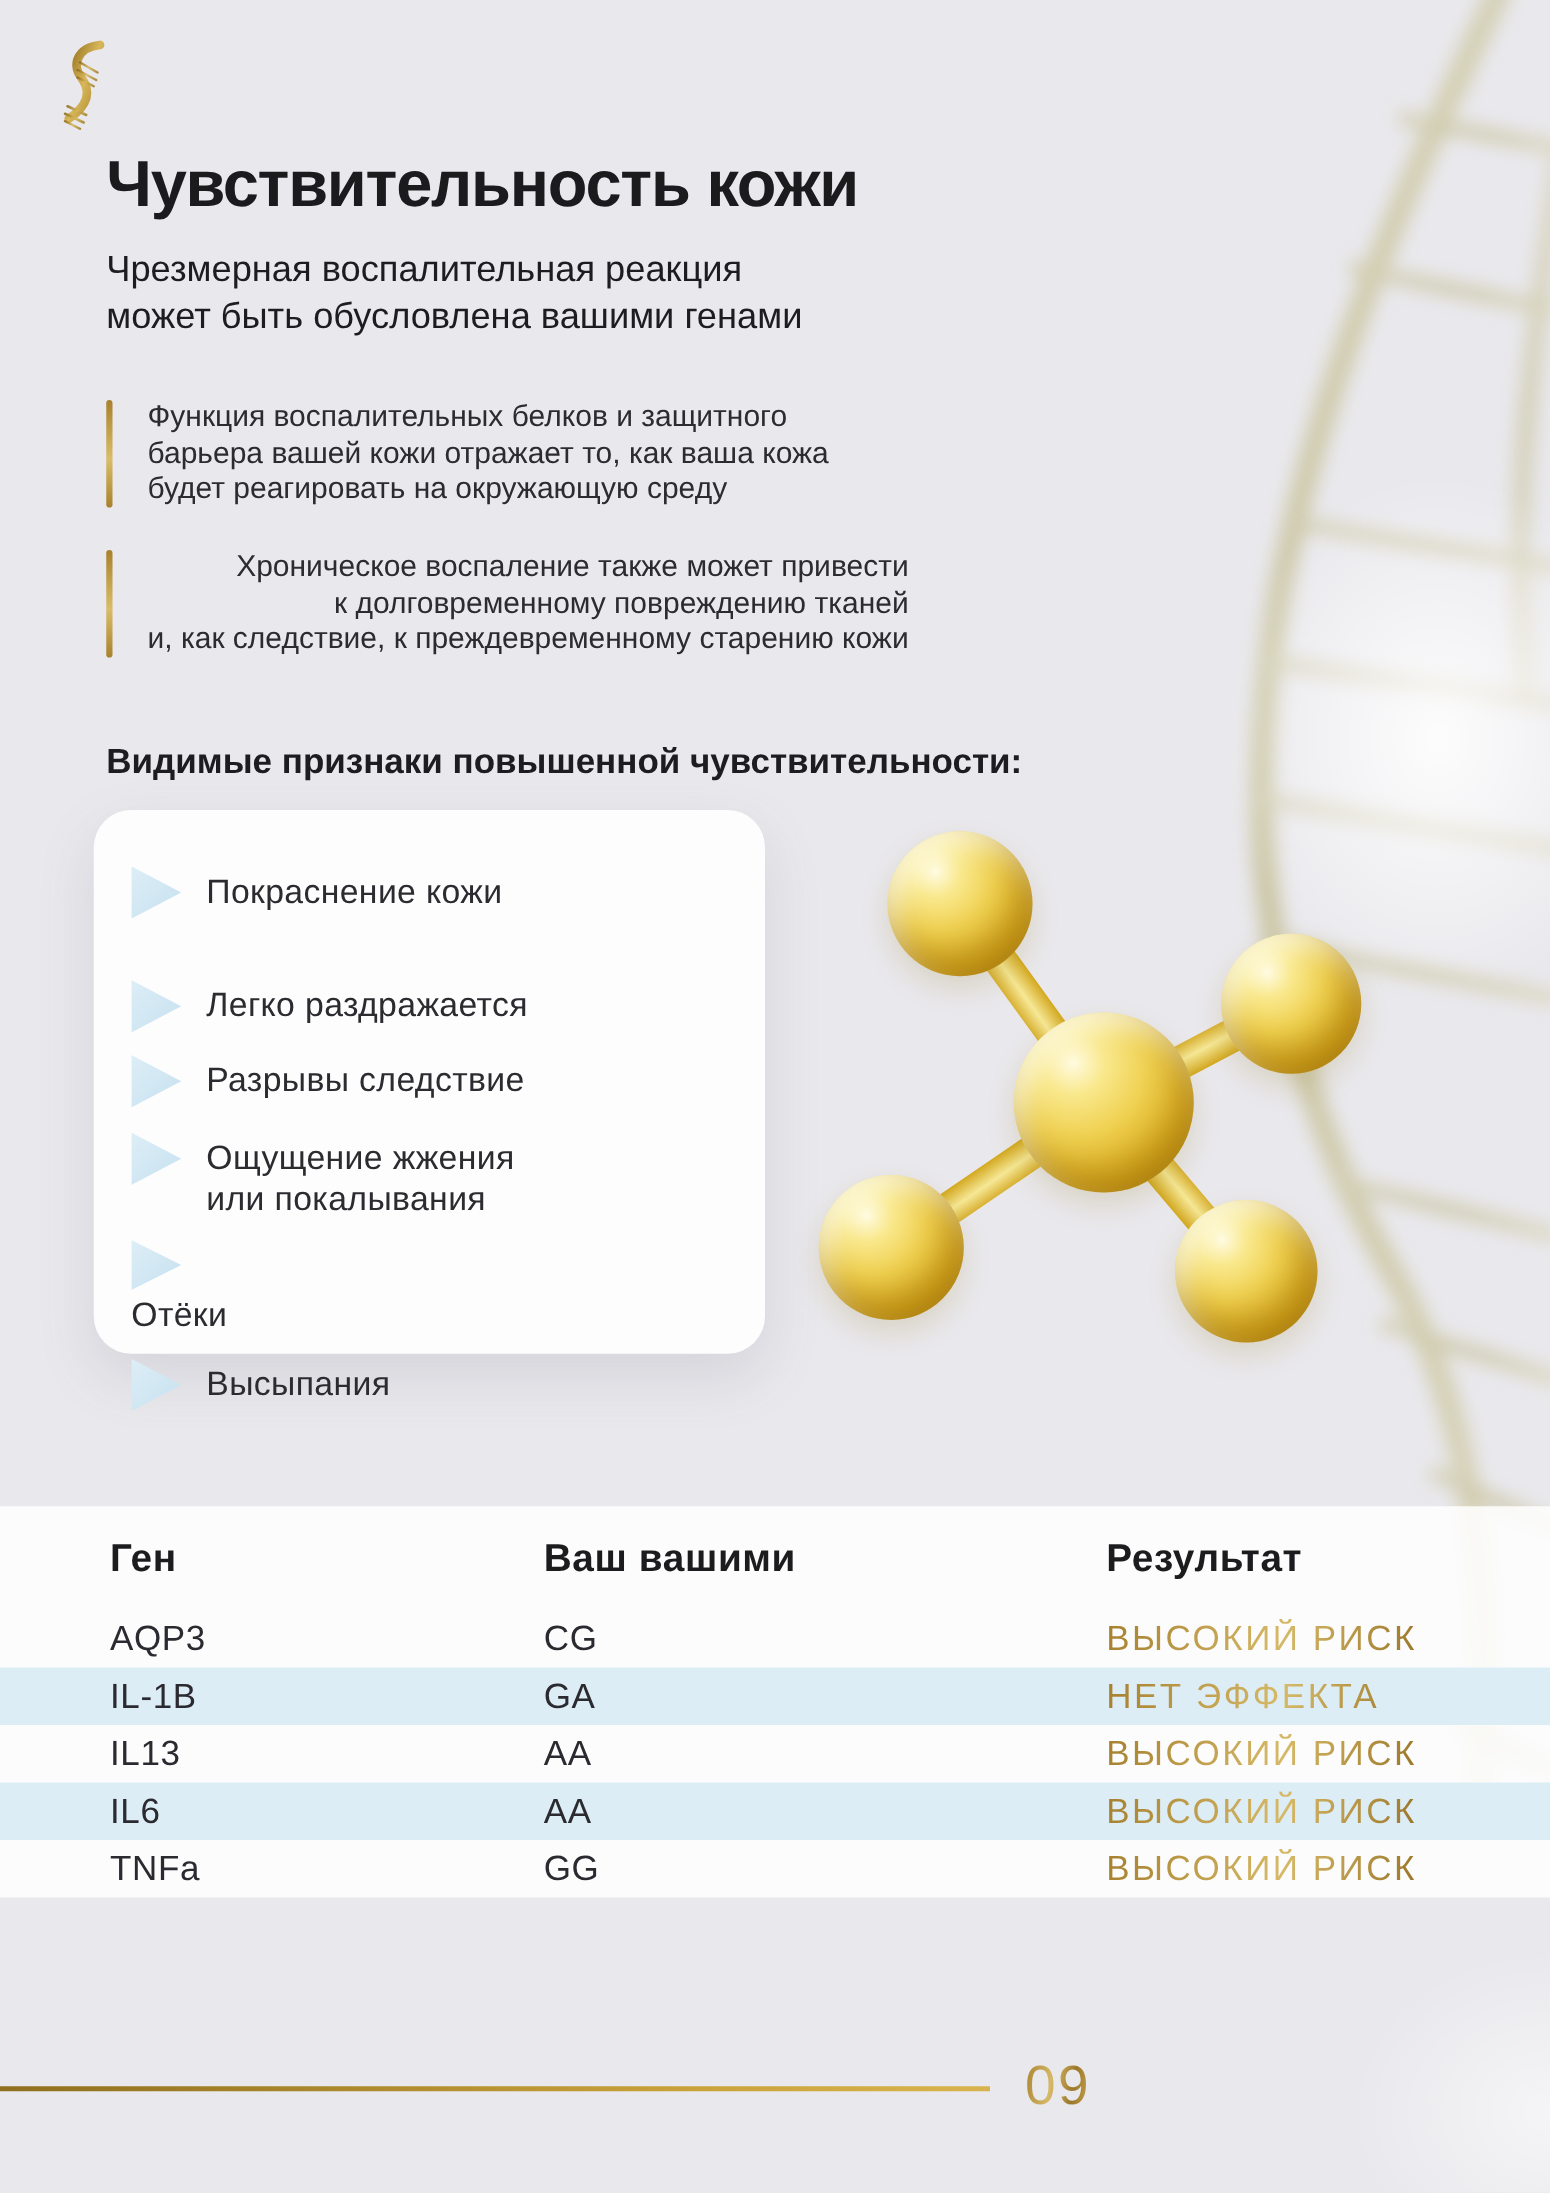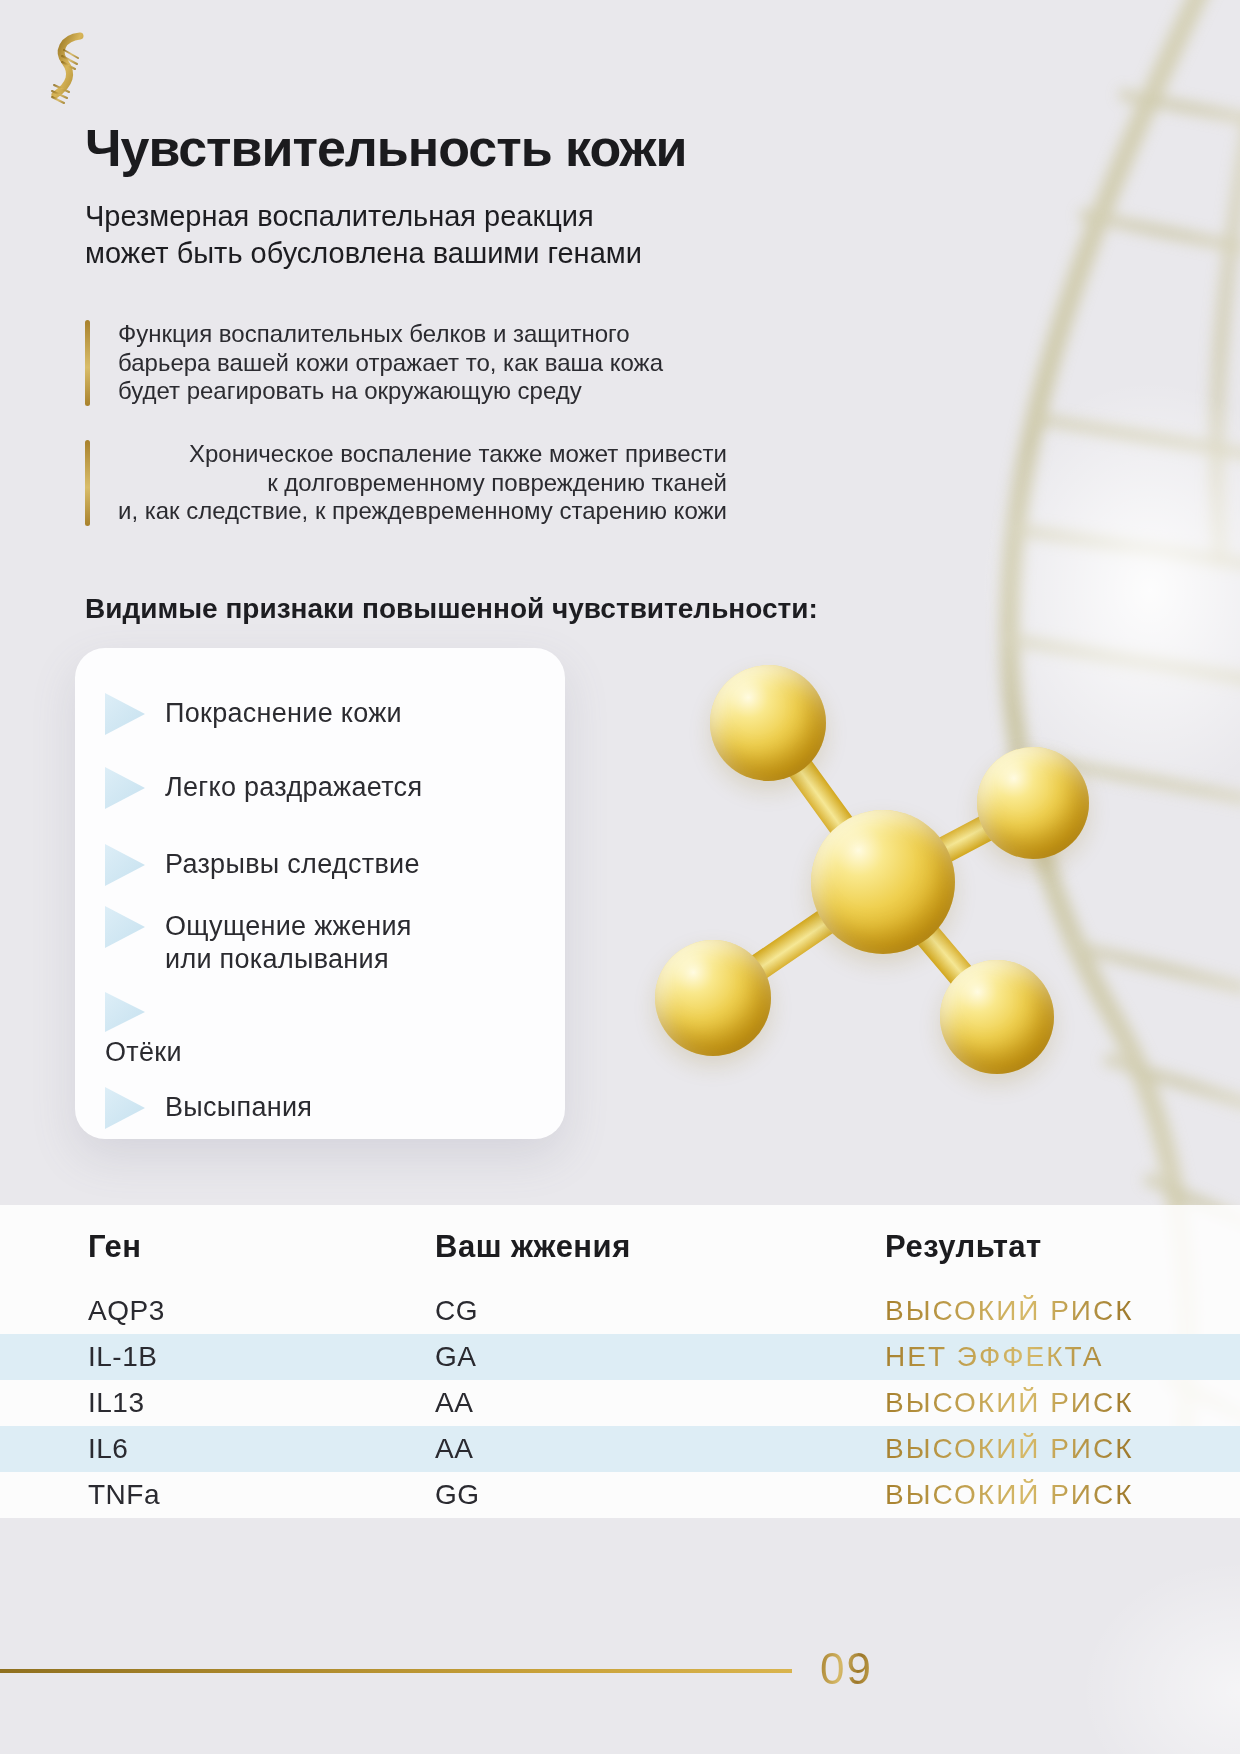--- a/index.html
+++ b/index.html
@@ -25,28 +25,28 @@
 
   .para-block{left:85px;width:700px;display:flex;}
   #para-1{top:320px;}
   #para-2{top:440px;text-align:right;}
   .gold-bar{width:5px;border-radius:3px;margin-right:28px;
     background:linear-gradient(to bottom,#a8812c,#d9bd6a 55%,#a8812c);flex:0 0 5px;}
   .para-text{font-size:24px;line-height:28.5px;color:#2b2b30;}
 
   
   #signs-heading{left:85px;top:593px;font-size:28px;font-weight:700;color:#1d1d21;}
-  #signs-card{left:75px;top:648px;width:490px;height:491px;background:#fdfdfe;border-radius:30px;
-    box-shadow:0 18px 45px rgba(110,110,135,.16);}
+  #signs-card{left:75px;top:648px;width:490px;height:435px;background:#fdfdfe;border-radius:30px;
+    box-shadow:0 18px 45px rgba(110,110,135,.16);padding-left:47px;}
   .sign-item{position:absolute;left:30px;display:flex;align-items:flex-start;}
   .tri{width:40px;height:42px;margin-right:20px;flex:0 0 40px;
     clip-path:polygon(0 0,100% 50%,0 100%);
     background:linear-gradient(135deg,#ddeef7,#c6e1ef);}
   .sign-label{font-size:27px;line-height:33px;color:#2b2b30;letter-spacing:.3px;padding-top:4px;}
-  #sign-0{top:45px;} #sign-1{top:119px;} #sign-2{top:196px;}
+  #sign-0{top:45px;} #sign-1{top:136px;} #sign-2{top:196px;}
   #sign-3{top:258px;} #sign-4{top:344px;flex-direction:column;} #sign-5{top:439px;}
 
   
   #molecule{left:560px;top:600px;width:540px;height:480px;}
   .sphere{position:absolute;border-radius:50%;
     background:radial-gradient(circle at 33% 28%,#fffbe0 0%,#f9e88c 18%,#efd050 42%,#dcae1f 70%,#c19110 88%,#d2a93a 100%);
     box-shadow:inset -10px -16px 26px rgba(140,95,5,.45), inset 8px 12px 20px rgba(255,255,240,.75), 0 10px 22px rgba(150,120,30,.18);}
   .rod{position:absolute;height:27px;border-radius:13px;transform-origin:0 50%;
     background:linear-gradient(to bottom,#d9b133,#f6e896 45%,#d3a81f);}
   #sph-top{left:150px;top:65px;width:116px;height:116px;}
@@ -186,21 +186,21 @@
   <div id="sph-top" class="sphere"></div>
   <div id="sph-right" class="sphere"></div>
   <div id="sph-bl" class="sphere"></div>
   <div id="sph-br" class="sphere"></div>
   <div id="sph-center" class="sphere"></div>
 </div>
 
 <div id="gene-table" class="abs">
   <div id="t-head" class="t-row">
     <div class="t-cell">Ген</div>
-    <div class="t-cell">Ваш жжения</div>
+    <div class="t-cell">Ваш вашими</div>
     <div class="t-cell">Результат</div>
   </div>
   <div class="t-row t-body-row">
     <div class="t-cell">AQP3</div>
     <div class="t-cell">CG</div>
     <div class="t-cell gold-text">ВЫСОКИЙ РИСК</div>
   </div>
   <div class="t-row t-body-row">
     <div class="t-cell">IL-1B</div>
     <div class="t-cell">GA</div>

